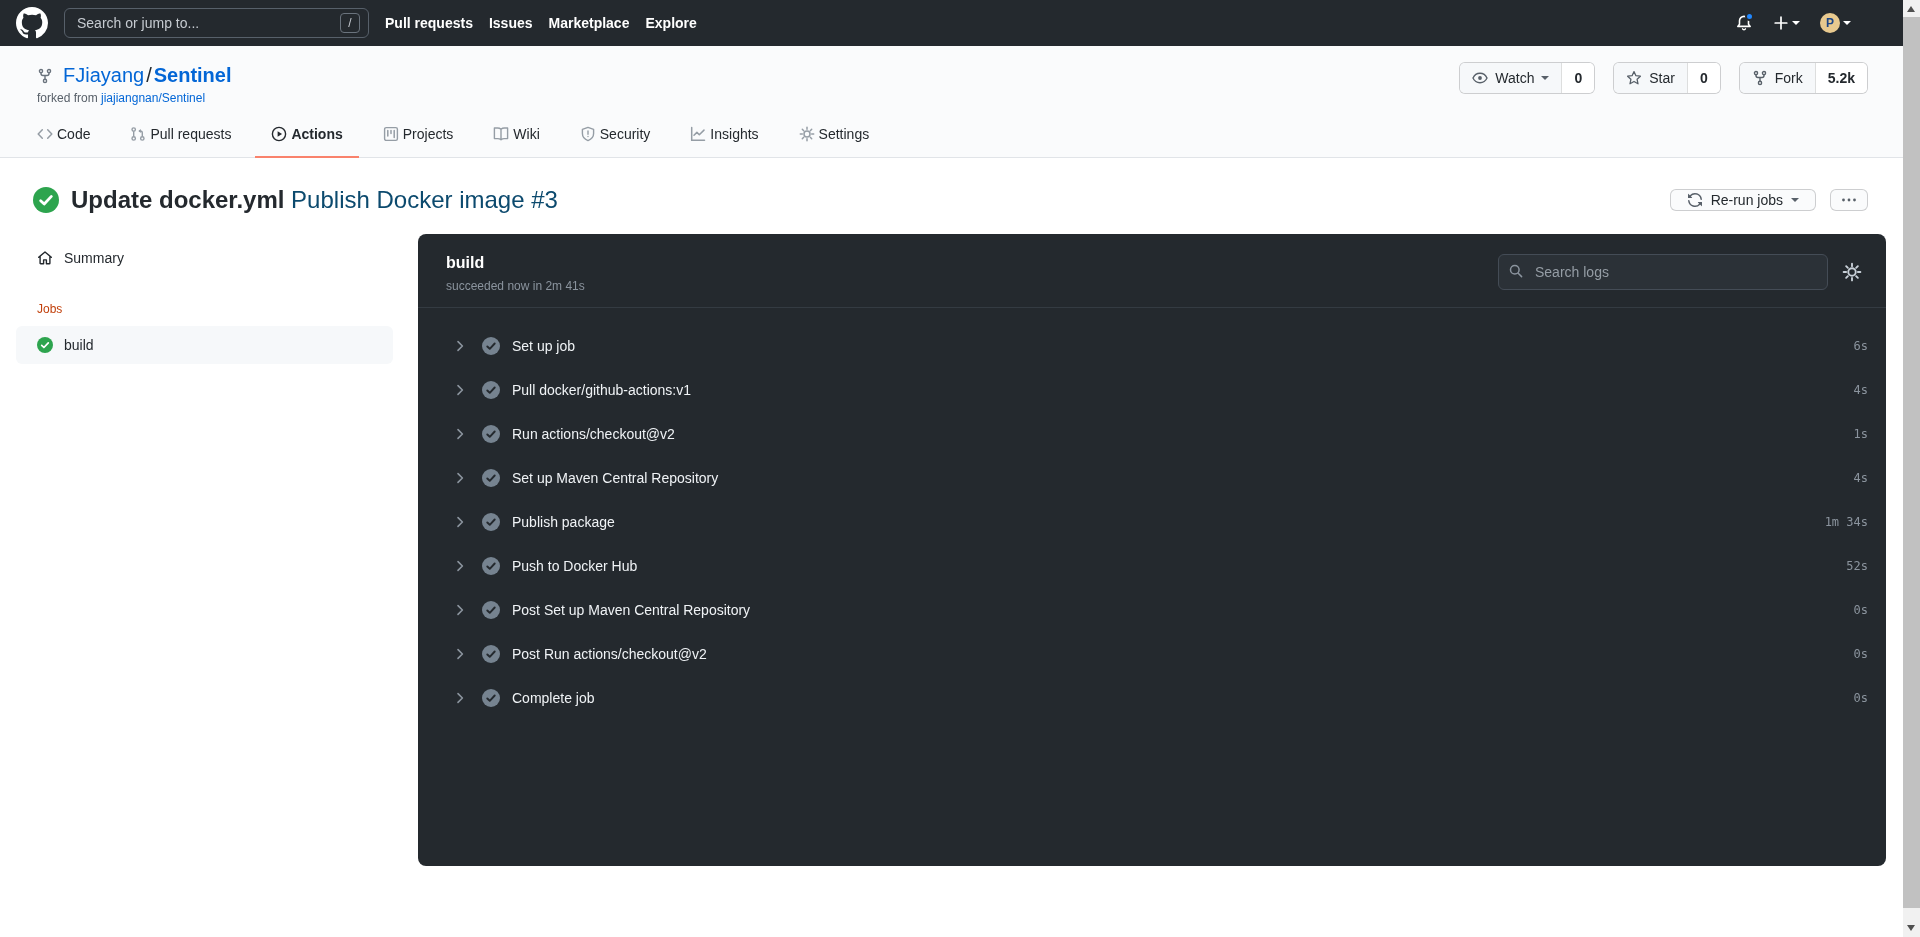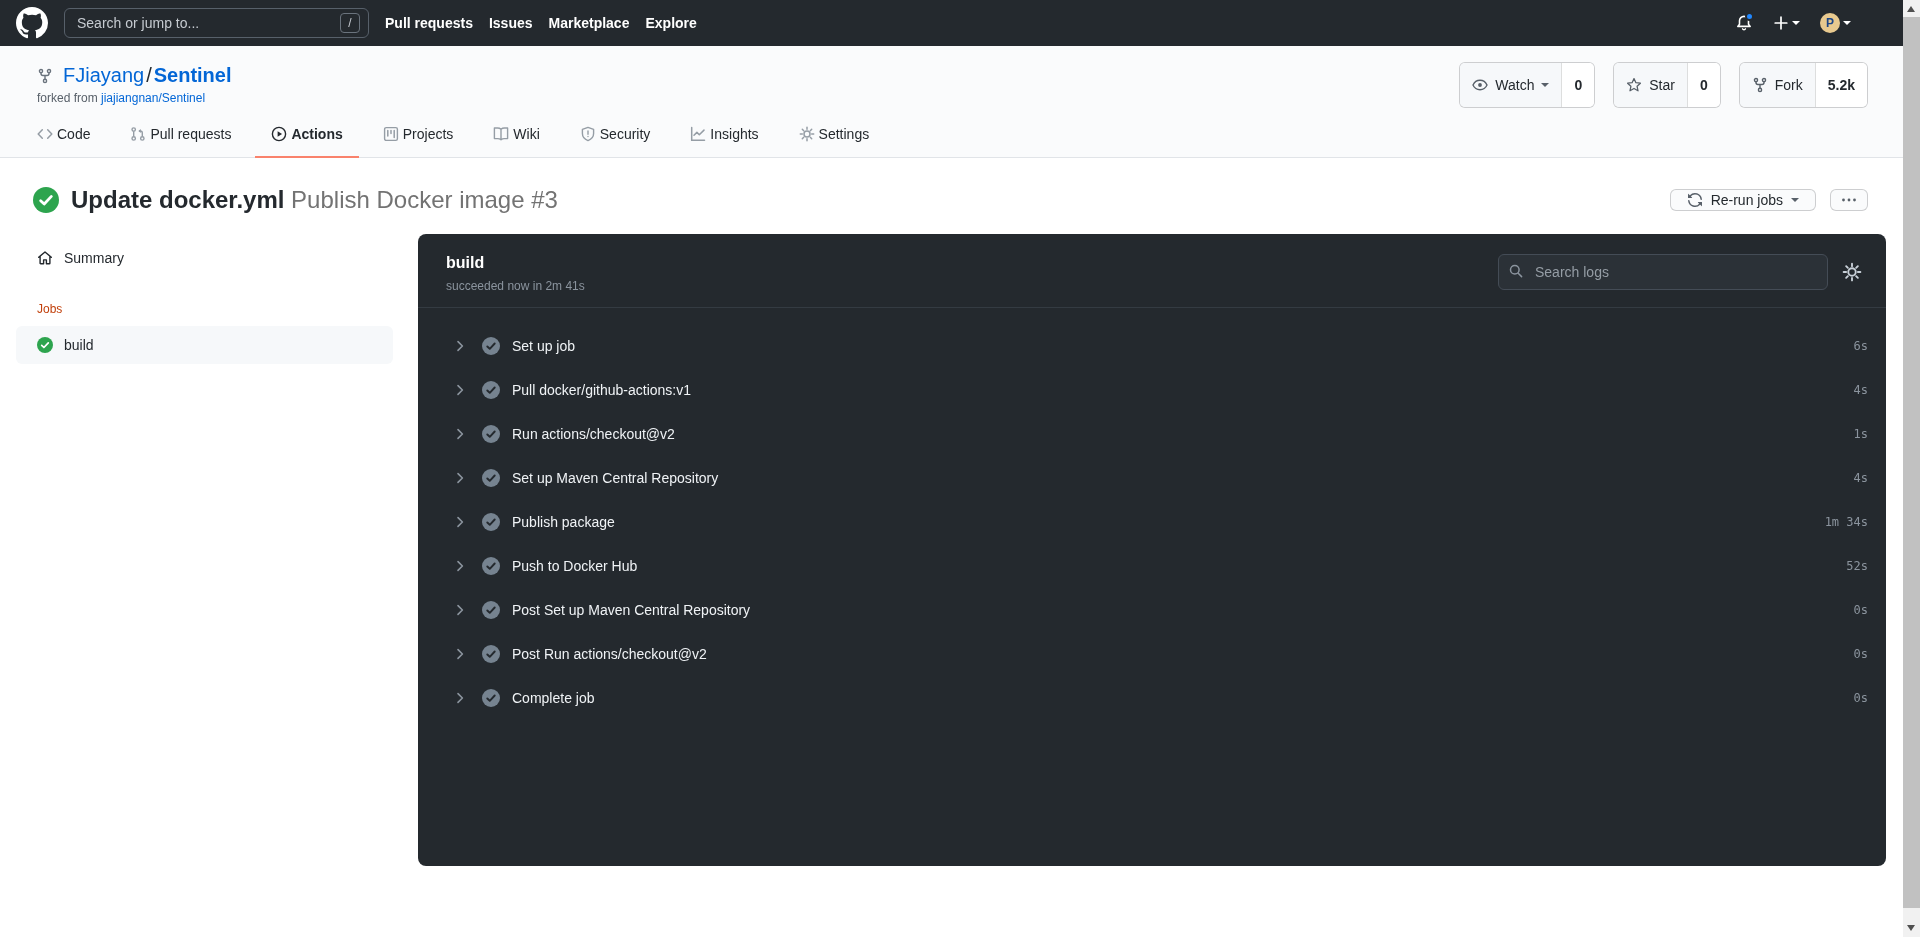--- a/index.html
+++ b/index.html
@@ -41,42 +41,42 @@
   .repo-title { display:flex; align-items:center; gap:10px; font-size:20px; }
   .repo-title .forked-icon { color:#6a737d; }
   .repo-title a { color:#0366d6; text-decoration:none; cursor:pointer; }
   .repo-title .owner { font-weight:400; }
   .repo-title .slash { color:#24292e; margin:0 2px; }
   .repo-title .name { font-weight:600; }
   .fork-note { font-size:12px; color:#586069; margin-top:4px; }
   .fork-note a { color:#0366d6; text-decoration:none; cursor:pointer; }
   .repo-actions { position:absolute; top:16px; right:35px; display:flex; gap:18px; }
   .btn-social { display:flex; font-size:14px; color:#24292e; border:1px solid rgba(27,31,35,.2);
-    border-radius:6px; background:#fafbfc; overflow:hidden; cursor:pointer; height:46px; }
+    border-radius:6px; background:#fafbfc; overflow:hidden; cursor:pointer; height:32px; }
   .btn-social .label { display:flex; align-items:center; gap:7px; padding:0 12px;
     background:#f6f8fa; font-weight:500; }
   .btn-social .label .oct { color:#586069; }
   .btn-social .count { display:flex; align-items:center; padding:0 12px; background:#fff;
     border-left:1px solid rgba(27,31,35,.15); font-weight:600; }
   .btn-social .caret { border-top-color:#586069; }
 
   .tabs { display:flex; margin:20px 0 0 21px; }
   .tab { display:flex; align-items:center; gap:4px; padding:0 16px 14px 16px;
     margin-right:8px; font-size:14px; color:#24292e; border-bottom:2px solid transparent;
     cursor:pointer; position:relative; top:1px; }
   .tab .oct { color:#959da5; }
   .tab.active { font-weight:600; border-bottom-color:#f9826c; }
   .tab.active .oct { color:#24292e; }
 
   
   .run-header { display:flex; align-items:center; padding:28px 35px 20px 33px; }
   .run-title { display:flex; align-items:center; gap:12px; }
   .check-big { width:26px; height:26px; flex:none; }
   .run-title h1 { font-size:24px; font-weight:600; color:#24292e; }
-  .run-title h1 .sub { color:#737373; font-weight:400; }
+  .run-title h1 .sub { color:#0c4a6e; font-weight:400; }
   .run-actions { margin-left:auto; display:flex; gap:14px; }
   .btn-light { display:flex; align-items:center; gap:8px; height:22px; padding:0 16px;
     background:#fafbfc; border:1px solid rgba(27,31,35,.2); border-radius:6px;
     font-size:14px; color:#24292e; cursor:pointer; }
   .btn-light .oct { color:#586069; }
   .btn-kebab { width:38px; justify-content:center; padding:0; }
 
   
   .content { display:flex; align-items:flex-start; padding-left:16px; }
   .sidebar { width:377px; flex:none; padding-top:6px; }

